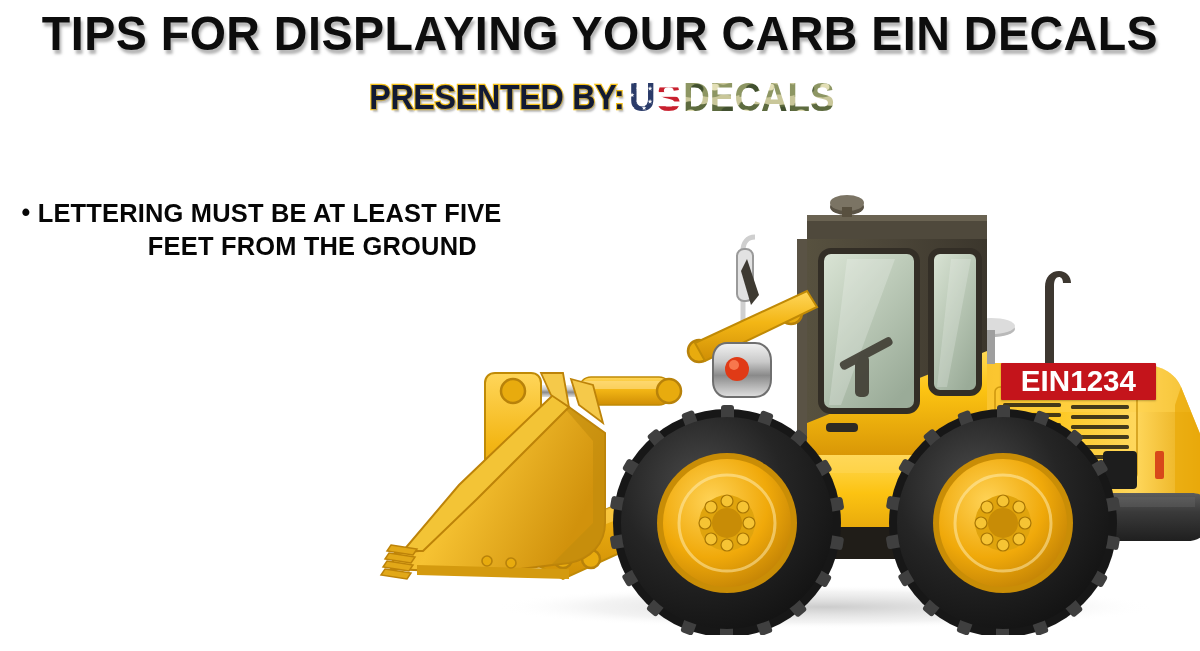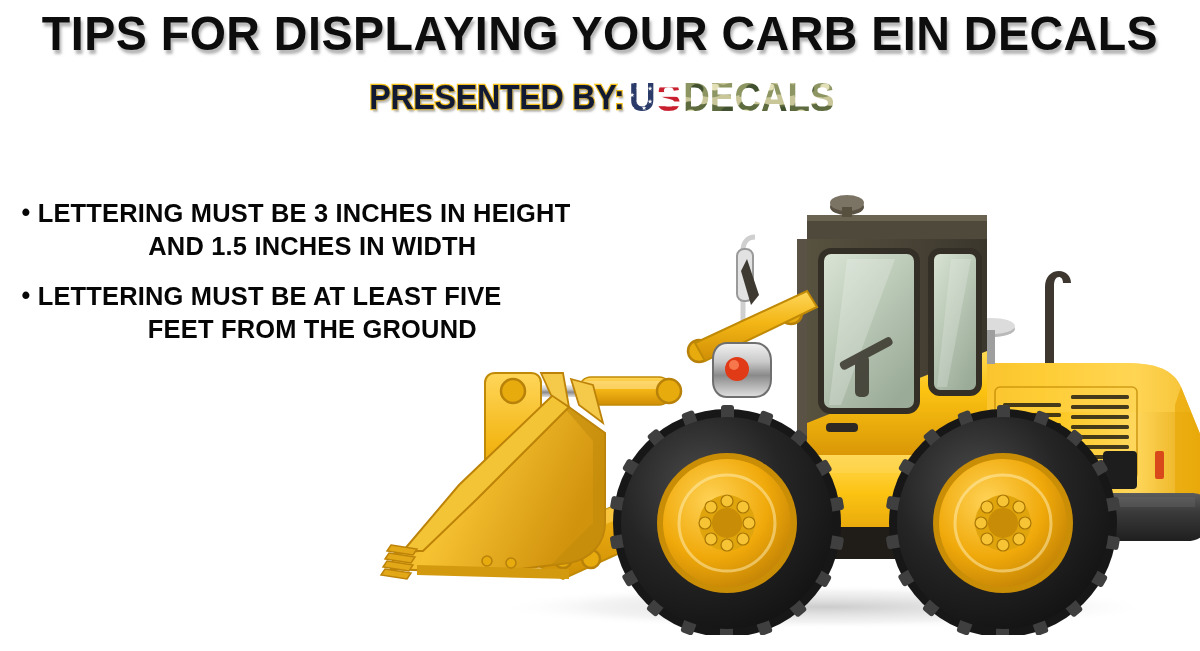--- a/index.html
+++ b/index.html
@@ -170,27 +170,20 @@
 
         <text x="30" y="33" font-family="Liberation Sans, sans-serif" font-weight="bold" font-size="40" fill="url(#stripePat)" transform="scale(0.92,1)">S</text>
 
         <text x="59" y="33" font-family="Liberation Sans, sans-serif" font-weight="bold" font-size="40" fill="url(#camoPat)" transform="scale(0.92,1)">DECALS</text>
       </svg>
     </span>
   </div>
 
   <div id="bullets">
 
-    <div class="bullet-block">
-      <div class="bullet-line l1">
-        <span class="bullet-dot">•</span>
-        <span>LETTERING MUST BE 3 INCHES IN HEIGHT</span>
-      </div>
-      <div class="bullet-line l2">AND 1.5 INCHES IN WIDTH</div>
-    </div>
 
 
     <div class="bullet-block">
       <div class="bullet-line l1">
         <span class="bullet-dot">•</span>
         <span>LETTERING MUST BE AT LEAST FIVE</span>
       </div>
       <div class="bullet-line l2">FEET FROM THE GROUND</div>
     </div>
 
@@ -504,14 +497,17 @@
           <circle cx="648" cy="390" r="6"></circle>
           <circle cx="632" cy="384" r="6"></circle>
           <circle cx="626" cy="368" r="6"></circle>
           <circle cx="632" cy="352" r="6"></circle>
         </g>
       </g>
 
     </svg>
   </div>
 
+  <div id="ein-plate">
+    <span id="ein-plate-text">EIN1234</span>
+  </div>
 
 </div>
 
 </body></html>

